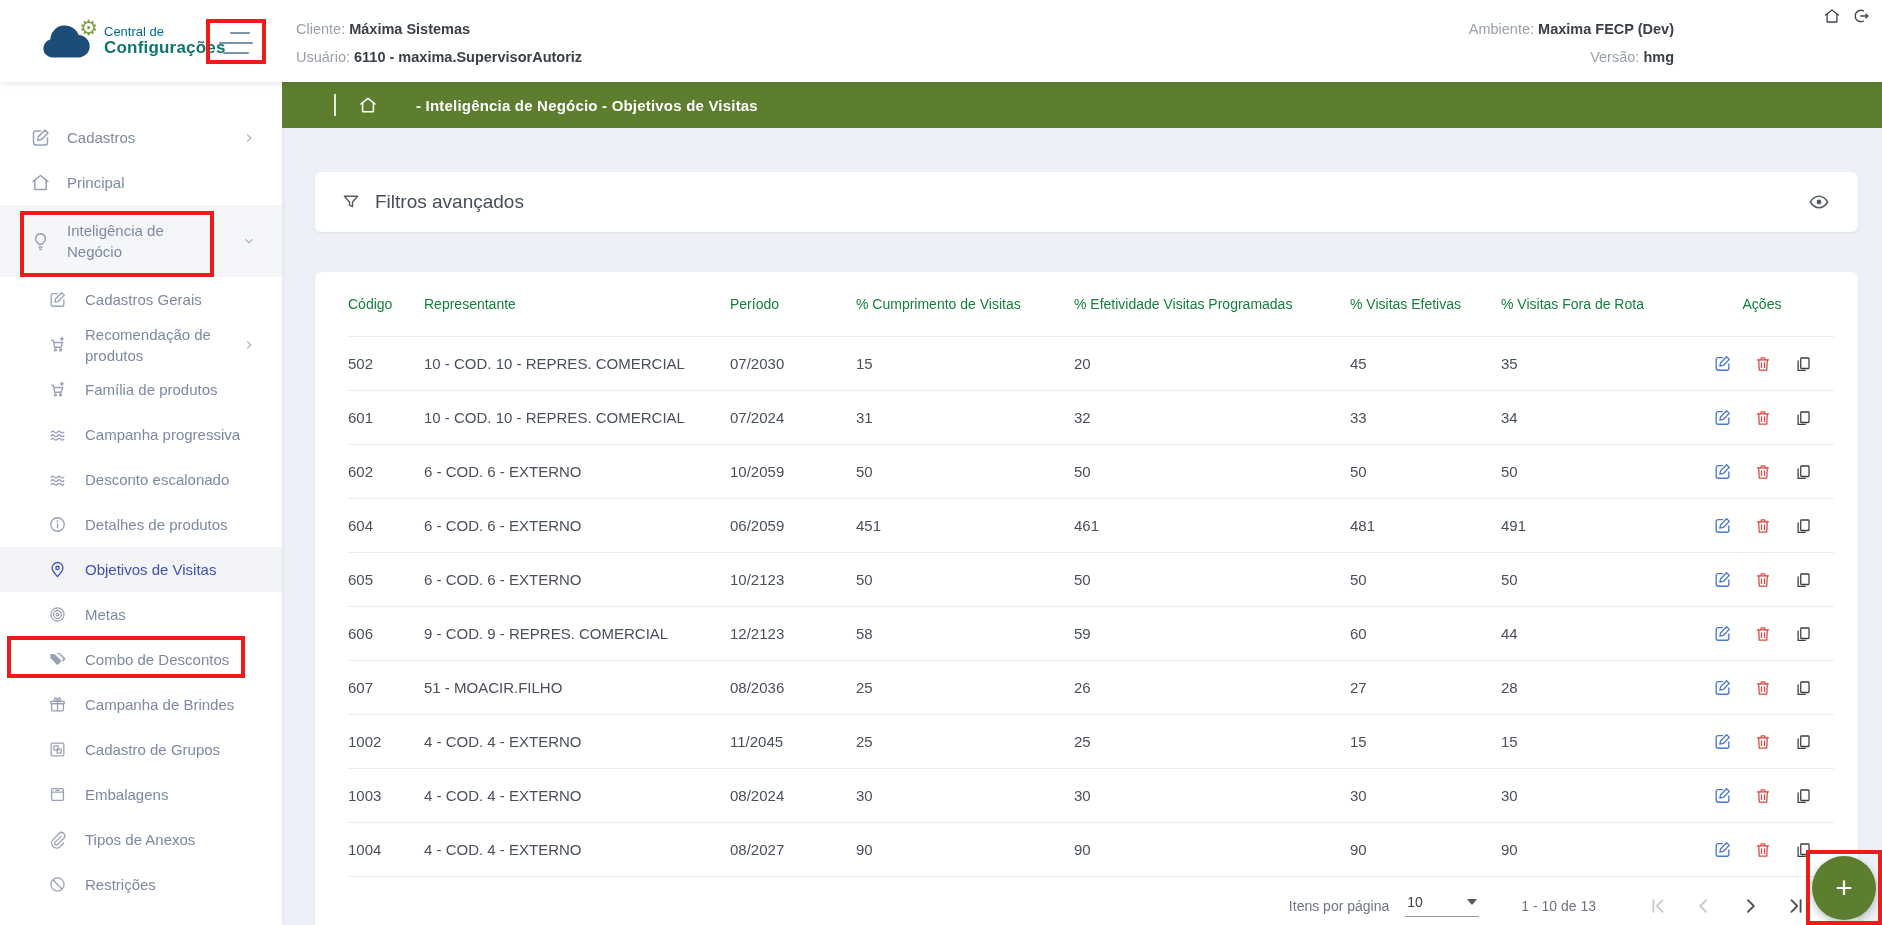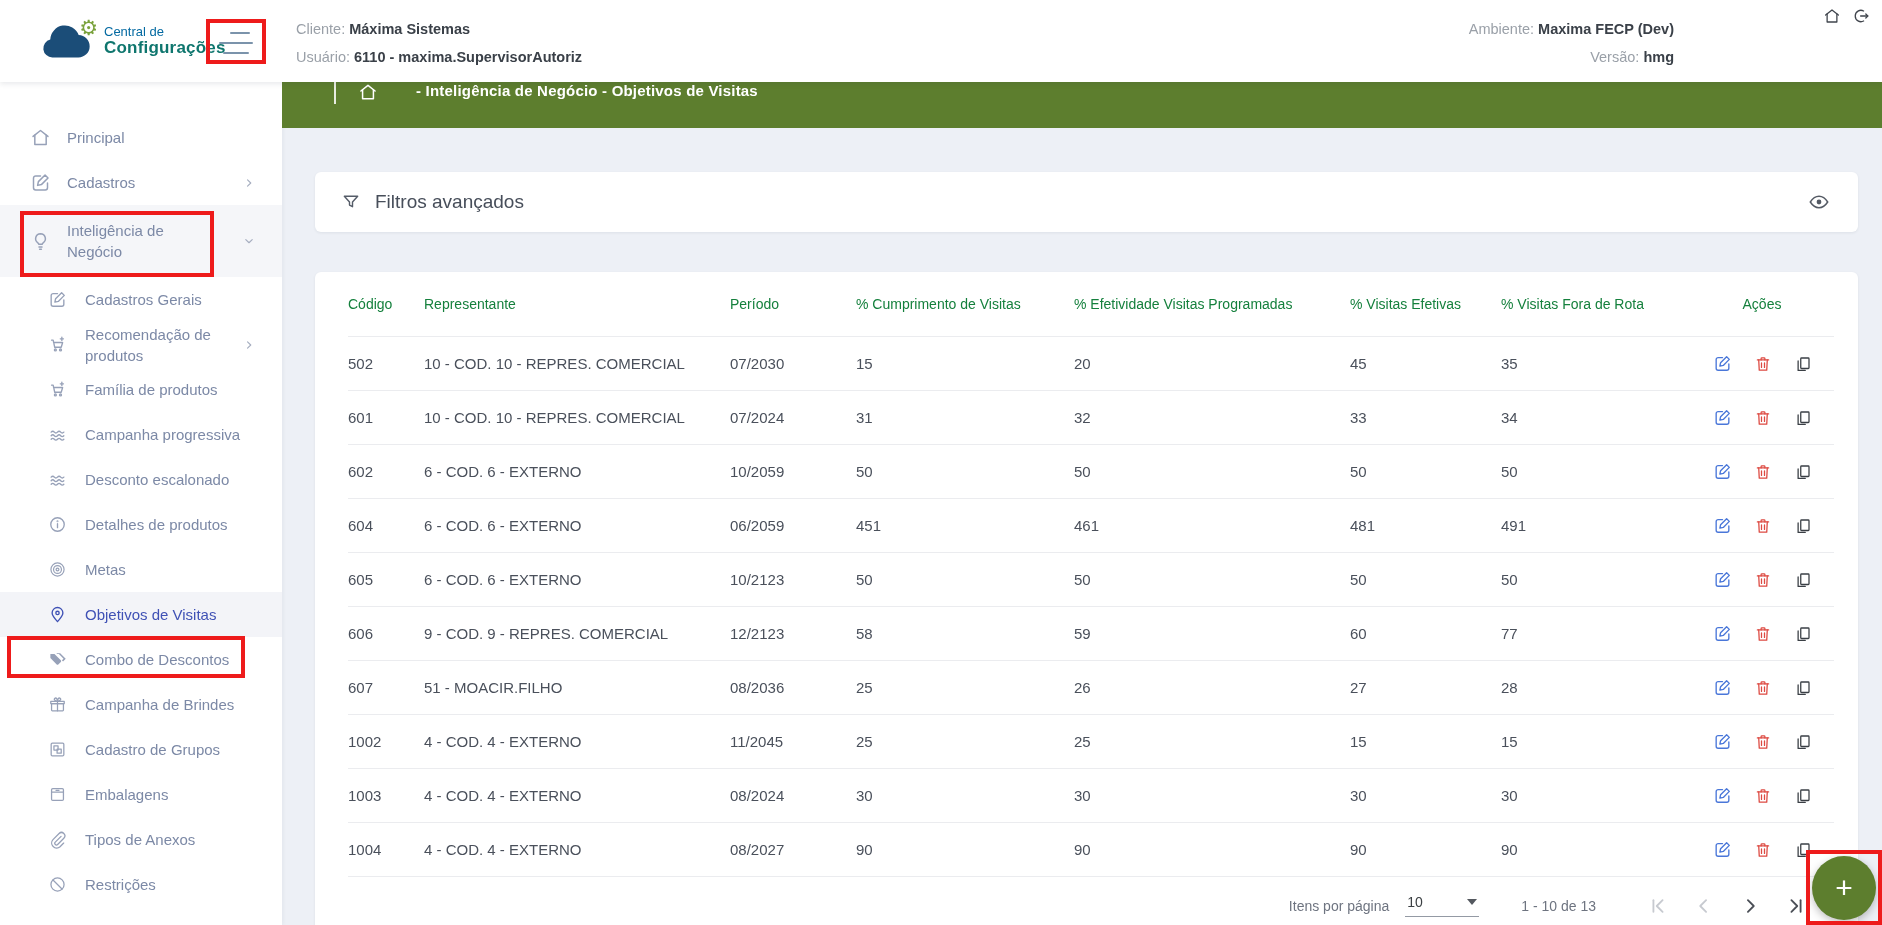--- a/index.html
+++ b/index.html
@@ -22,21 +22,21 @@
   .hamburger .l2{width:34px;margin-left:3px}
   .hamburger .l3{width:26px;margin-left:7px}
   .hdr-info{position:absolute;left:296px;top:15px;font-size:14.5px;line-height:1.95}
   .hdr-right{position:absolute;right:208px;top:15px;font-size:14.5px;line-height:1.95;text-align:right}
   .lbl{color:#9aa0a8}
   .val{color:#3a4048;font-weight:bold}
   .corner-icons{position:absolute;right:10px;top:5px;display:flex;gap:7px;color:#3f444c}
   .corner-icons button{border:none;background:none;color:inherit;cursor:pointer;padding:2px}
 
   
-  .greenbar{position:absolute;top:82px;left:282px;width:1600px;height:46px;background:#5d7e2e;z-index:5;display:flex;color:#fff}
+  .greenbar{position:absolute;top:82px;left:282px;width:1600px;height:46px;background:#5d7e2e;z-index:5;display:flex;align-items:center;color:#fff}
   .gb-sep{width:2px;height:22px;background:rgba(255,255,255,.85);margin-left:52px}
   .gb-home{margin-left:22px;cursor:pointer}
   .gb-text{margin-left:38px;font-size:15px;font-weight:600;letter-spacing:.2px}
 
   
   .sidebar{position:absolute;top:82px;left:0;width:282px;height:843px;background:#fff;z-index:4;box-shadow:1px 0 4px rgba(40,50,70,.06);padding-top:33px;overflow:hidden}
   .s-item{position:relative;display:flex;align-items:center;height:45px;color:#7c89a6;font-size:15px;font-weight:500;cursor:pointer}
   .s-item .s-icon{color:#97a1b8}
   .lvl1{padding-left:30px}
   .lvl1 .s-label{margin-left:16px}
@@ -145,35 +145,35 @@
         <path d="M5.5 9.3V20h13V9.3"></path>
       </svg>
   </span>
   <span class="gb-text">- Inteligência de Negócio - Objetivos de Visitas</span>
 </div>
 
 <aside class="sidebar">
 
   <div class="s-item lvl1">
     <svg class="ic s-icon" width="21" height="21" viewBox="0 0 24 24" fill="none" stroke="currentColor" stroke-width="1.7" stroke-linecap="round" stroke-linejoin="round">
-        <path d="M3.5 10.8 12 4l8.5 6.8"></path>
-        <path d="M5.5 9.3V20h13V9.3"></path>
-      </svg>
-    <span class="s-label">Principal</span>
-  </div>
-
-  <div class="s-item lvl1">
-    <svg class="ic s-icon" width="21" height="21" viewBox="0 0 24 24" fill="none" stroke="currentColor" stroke-width="1.7" stroke-linecap="round" stroke-linejoin="round">
         <path d="M20 12.5V18a2.5 2.5 0 0 1-2.5 2.5h-11A2.5 2.5 0 0 1 4 18V7a2.5 2.5 0 0 1 2.5-2.5H12"></path>
         <path d="m17.2 3.4 3.4 3.4L13 14.4l-4.3.9.9-4.3z"></path>
       </svg>
     <span class="s-label">Cadastros</span>
     <svg class="ic s-chev" width="14" height="14" viewBox="0 0 24 24" fill="none" stroke="currentColor" stroke-width="2" stroke-linecap="round" stroke-linejoin="round">
         <path d="M9.5 6.5 15 12l-5.5 5.5"></path>
       </svg>
+  </div>
+
+  <div class="s-item lvl1">
+    <svg class="ic s-icon" width="21" height="21" viewBox="0 0 24 24" fill="none" stroke="currentColor" stroke-width="1.7" stroke-linecap="round" stroke-linejoin="round">
+        <path d="M3.5 10.8 12 4l8.5 6.8"></path>
+        <path d="M5.5 9.3V20h13V9.3"></path>
+      </svg>
+    <span class="s-label">Principal</span>
   </div>
 
   <div class="s-item lvl1 expanded-parent">
     <svg class="ic s-icon" width="21" height="21" viewBox="0 0 24 24" fill="none" stroke="currentColor" stroke-width="1.7" stroke-linecap="round" stroke-linejoin="round">
         <path d="M12 3.2a5.6 5.6 0 0 1 3 10.3c-.6.4-1 1-1 1.7h-4c0-.7-.4-1.3-1-1.7a5.6 5.6 0 0 1 3-10.3z"></path>
         <path d="M10.3 18.3h3.4"></path>
         <path d="M11 20.8h2"></path>
       </svg>
     <span class="s-label w120">Inteligência de Negócio</span>
     <svg class="ic s-chev" width="14" height="14" viewBox="0 0 24 24" fill="none" stroke="currentColor" stroke-width="2" stroke-linecap="round" stroke-linejoin="round">
@@ -233,35 +233,35 @@
   <div class="s-item lvl2">
     <svg class="ic s-icon" width="19" height="19" viewBox="0 0 24 24" fill="none" stroke="currentColor" stroke-width="1.7" stroke-linecap="round" stroke-linejoin="round">
         <circle cx="12" cy="12" r="8.5"></circle>
         <path d="M12 11v5"></path>
         <circle cx="12" cy="7.8" r="0.4" fill="currentColor"></circle>
       </svg>
     <span class="s-label">Detalhes de produtos</span>
   </div>
 
 
+  <div class="s-item lvl2 active-item">
+    <svg class="ic s-icon" width="19" height="19" viewBox="0 0 24 24" fill="none" stroke="currentColor" stroke-width="1.7" stroke-linecap="round" stroke-linejoin="round">
+        <path d="M12 21c-4.2-4.8-6.8-7.9-6.8-11A6.8 6.8 0 0 1 12 3.2 6.8 6.8 0 0 1 18.8 10c0 3.1-2.6 6.2-6.8 11z"></path>
+        <circle cx="12" cy="10" r="2.1"></circle>
+      </svg>
+    <span class="s-label">Objetivos de Visitas</span>
+  </div>
+
   <div class="s-item lvl2">
     <svg class="ic s-icon" width="19" height="19" viewBox="0 0 24 24" fill="none" stroke="currentColor" stroke-width="1.5" stroke-linecap="round" stroke-linejoin="round">
         <circle cx="12" cy="12" r="8.3"></circle>
         <circle cx="12" cy="12" r="5"></circle>
         <circle cx="12" cy="12" r="1.8"></circle>
       </svg>
     <span class="s-label">Metas</span>
-  </div>
-
-  <div class="s-item lvl2 active-item">
-    <svg class="ic s-icon" width="19" height="19" viewBox="0 0 24 24" fill="none" stroke="currentColor" stroke-width="1.7" stroke-linecap="round" stroke-linejoin="round">
-        <path d="M12 21c-4.2-4.8-6.8-7.9-6.8-11A6.8 6.8 0 0 1 12 3.2 6.8 6.8 0 0 1 18.8 10c0 3.1-2.6 6.2-6.8 11z"></path>
-        <circle cx="12" cy="10" r="2.1"></circle>
-      </svg>
-    <span class="s-label">Objetivos de Visitas</span>
   </div>
 
   <div class="s-item lvl2">
     <svg class="ic s-icon" width="19" height="19" viewBox="0 0 24 24" fill="currentColor" stroke="none">
         <path d="M3 5h5.2l8 8a1.4 1.4 0 0 1 0 2l-3.2 3.2a1.4 1.4 0 0 1-2 0l-8-8V5z"></path>
         <path d="M11 4h4.4l7 7-3.4 3.4-1.4-1.4 2-2L13.8 5.2 11 5.2z"></path>
       </svg>
     <span class="s-label">Combo de Descontos</span>
   </div>
 
@@ -498,21 +498,21 @@
       </div>
     </div>
 
     <div class="tgrid t-row">
       <div>606</div>
         <div>9 - COD. 9 - REPRES. COMERCIAL</div>
         <div>12/2123</div>
         <div>58</div>
         <div>59</div>
         <div>60</div>
-        <div>77</div>
+        <div>44</div>
       <div class="col-actions">
         <button class="act-btn act-edit">
             <svg class="ic" width="19" height="19" viewBox="0 0 24 24" fill="none" stroke="currentColor" stroke-width="1.7" stroke-linecap="round" stroke-linejoin="round">
               <path d="M20 12.5V18a2.5 2.5 0 0 1-2.5 2.5h-11A2.5 2.5 0 0 1 4 18V7a2.5 2.5 0 0 1 2.5-2.5H12"></path>
               <path d="m17.2 3.4 3.4 3.4L13 14.4l-4.3.9.9-4.3z"></path>
             </svg>
           </button>
         <button class="act-btn act-del">
             <svg class="ic" width="18" height="18" viewBox="0 0 24 24" fill="none" stroke="currentColor" stroke-width="1.7" stroke-linecap="round" stroke-linejoin="round">
               <path d="M4.5 6.5h15"></path>

